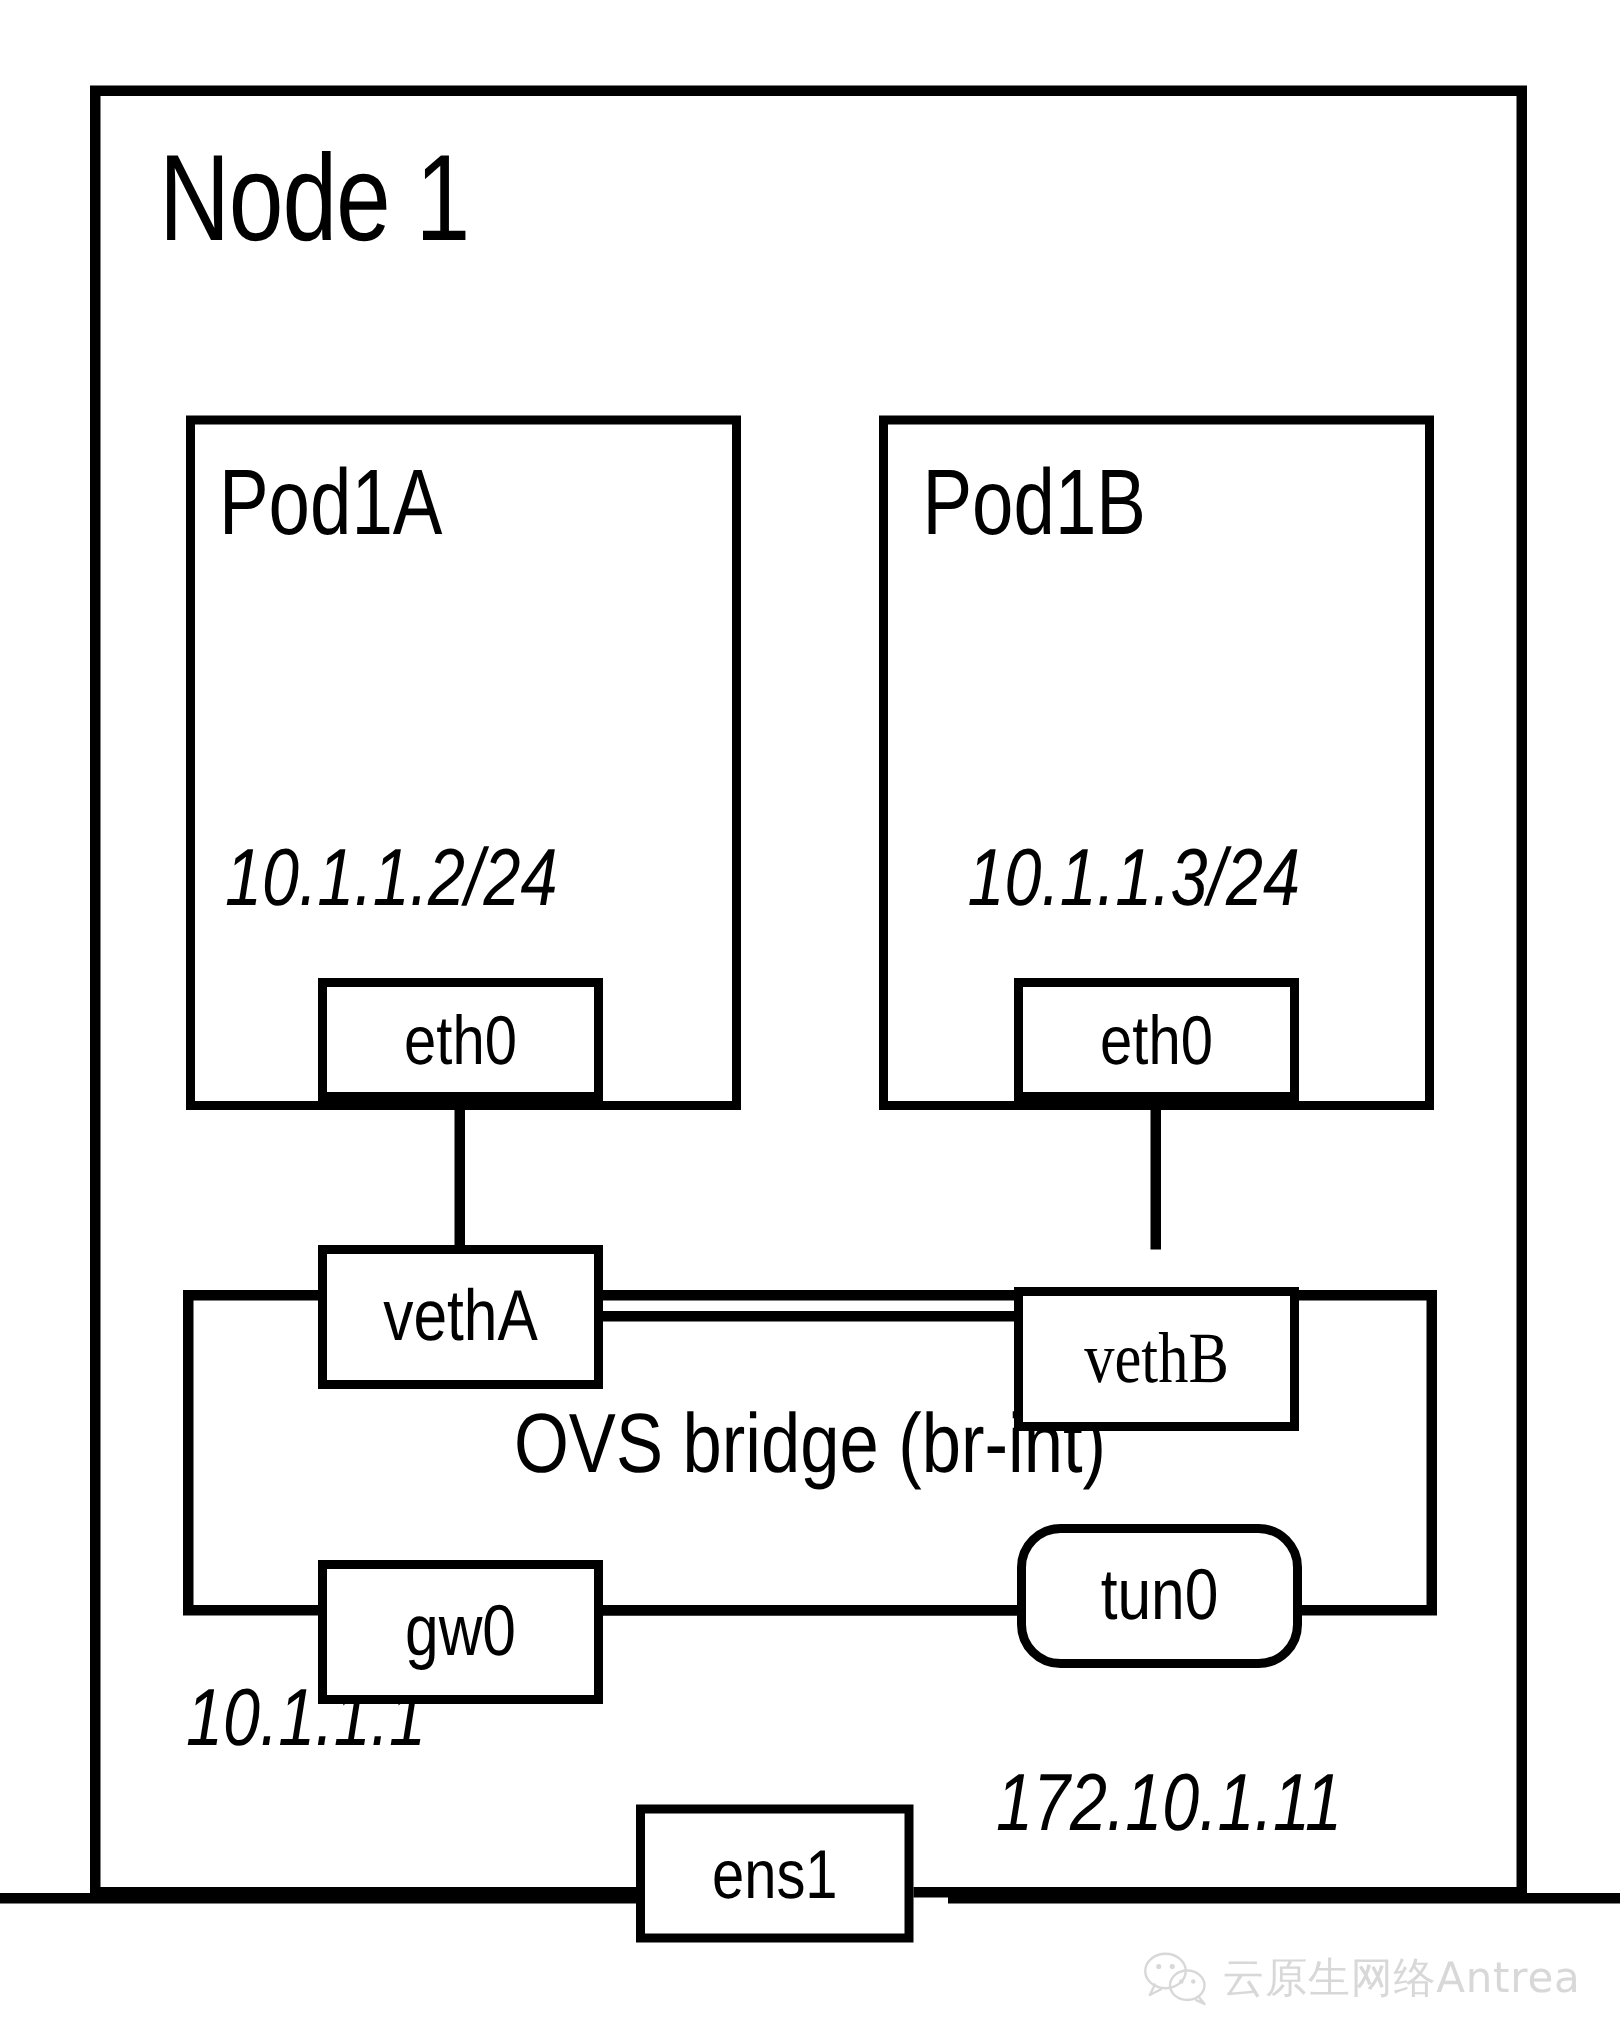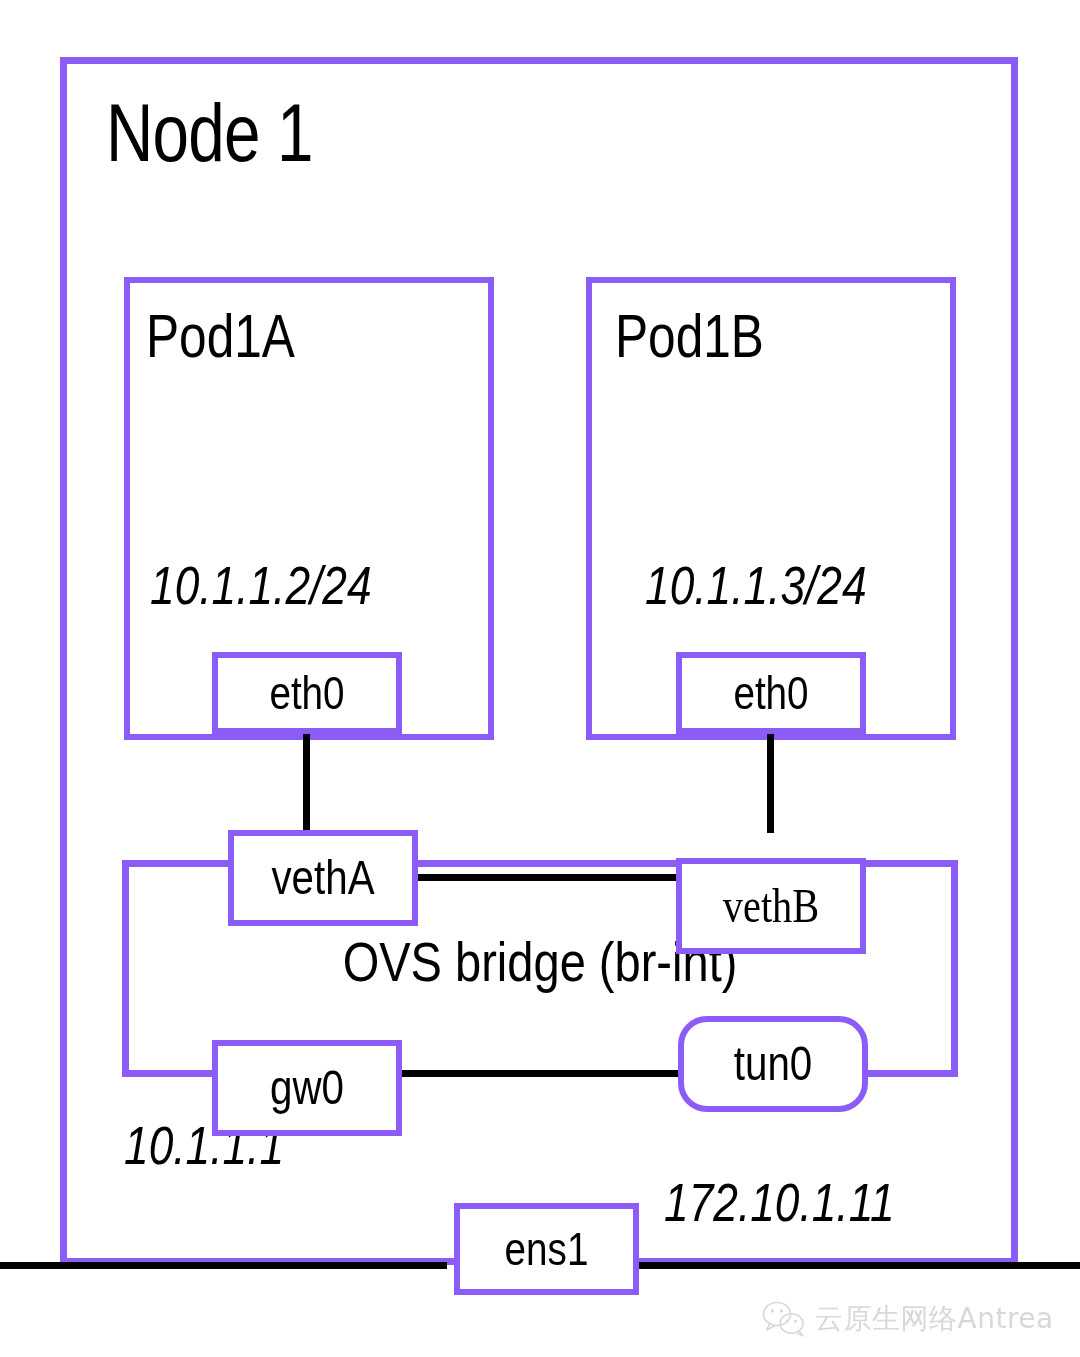--- a/index.html
+++ b/index.html
@@ -15,21 +15,21 @@
     overflow: hidden;
     font-family: "Liberation Sans", "DejaVu Sans", sans-serif;
     color: #000000;
   }
 
   
   .box {
     position: absolute;
     box-sizing: border-box;
     background: #ffffff;
-    border: 6px solid #8b5cf6;
+    border: 6px solid #000000;
   }
   .lbl {
     position: absolute;
     white-space: nowrap;
     line-height: 1;
   }
   .line {
     position: absolute;
     background: #000000;
   }
@@ -138,21 +138,21 @@
   }
   .portbox .txt {
     position: absolute;
     left: 0; right: 0;
     top: 50%;
     transform: translateY(-50%) scaleX(0.84);
     text-align: center;
     font-size: 48px;
     line-height: 1;
   }
-  #veth-a { left: 228px; top: 830px; text-decoration: underline; }
+  #veth-a { left: 212px; top: 830px; text-decoration: underline; }
   #veth-b { left: 676px; top: 858px; font-family: Liberation Serif, serif; }
   #gw0    { left: 212px; top: 1040px; }
   #tun0   { left: 678px; top: 1016px; border-radius: 29px; }
 
   
   #veth-link {
     left: 402px;
     top: 874px;
     width: 274px;
     height: 7px;
@@ -171,21 +171,21 @@
     left: 124px;
     top: 1118px;
     font-size: 54px;
     font-style: italic;
     transform: scaleX(0.82);
     transform-origin: left top;
   }
 
   
   #ens1 {
-    left: 454px;
+    left: 424px;
     top: 1203px;
     width: 185px;
     height: 92px;
     border-width: 6px;
     z-index: 5;
   }
   #ens1 .txt {
     position: absolute;
     left: 0; right: 0;
     top: 50%;

